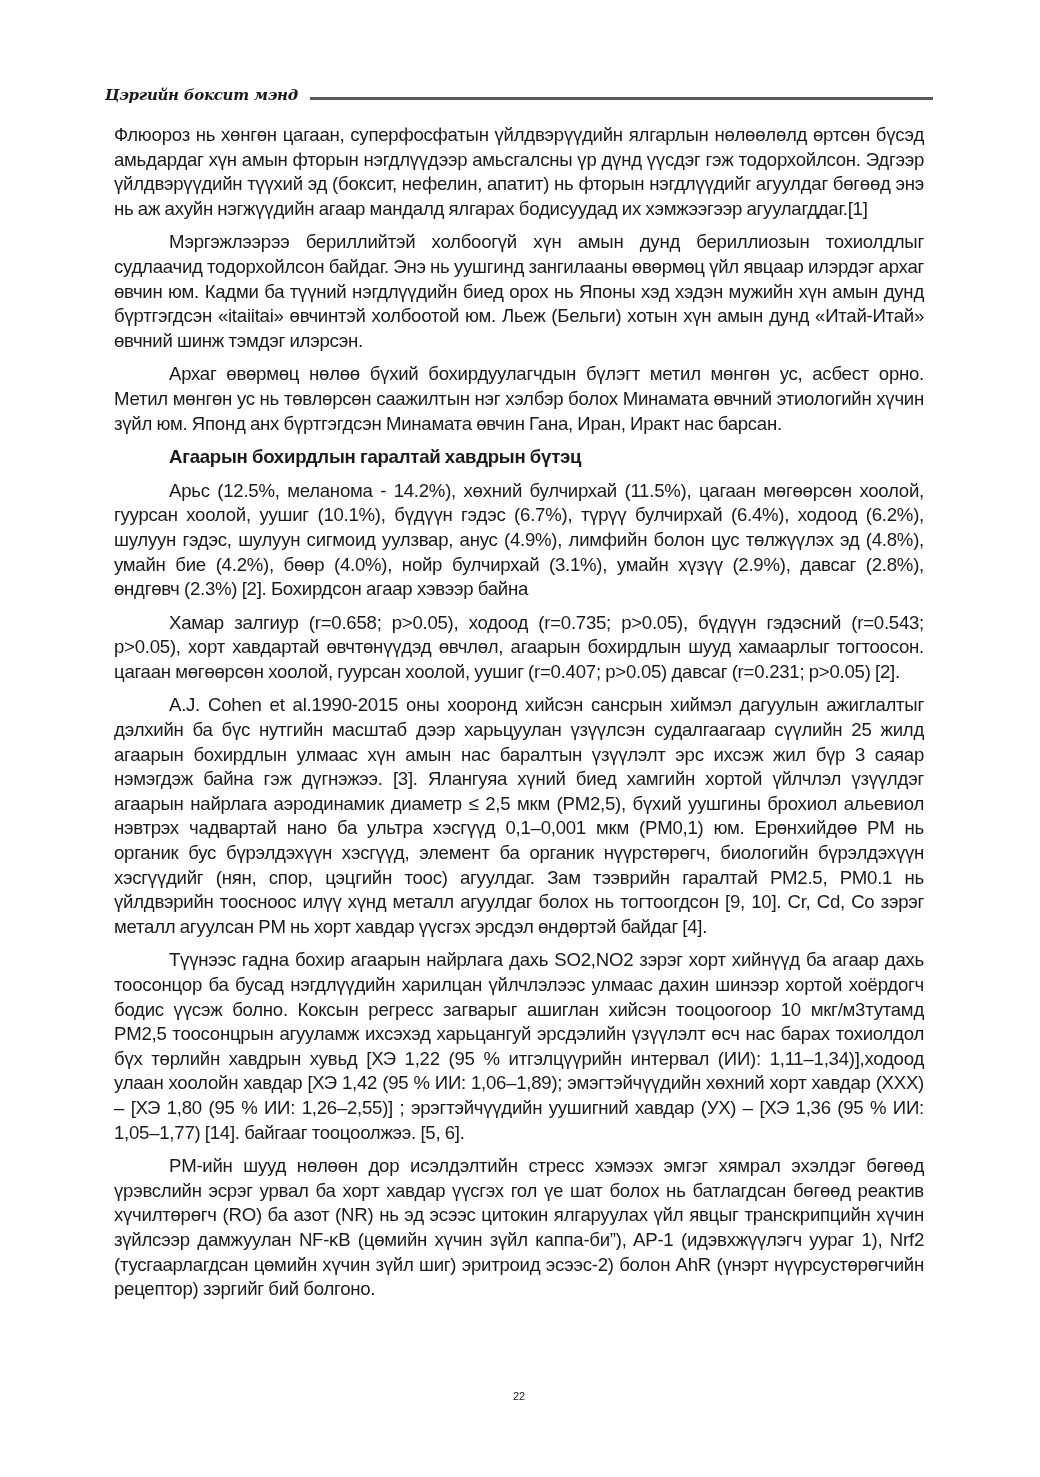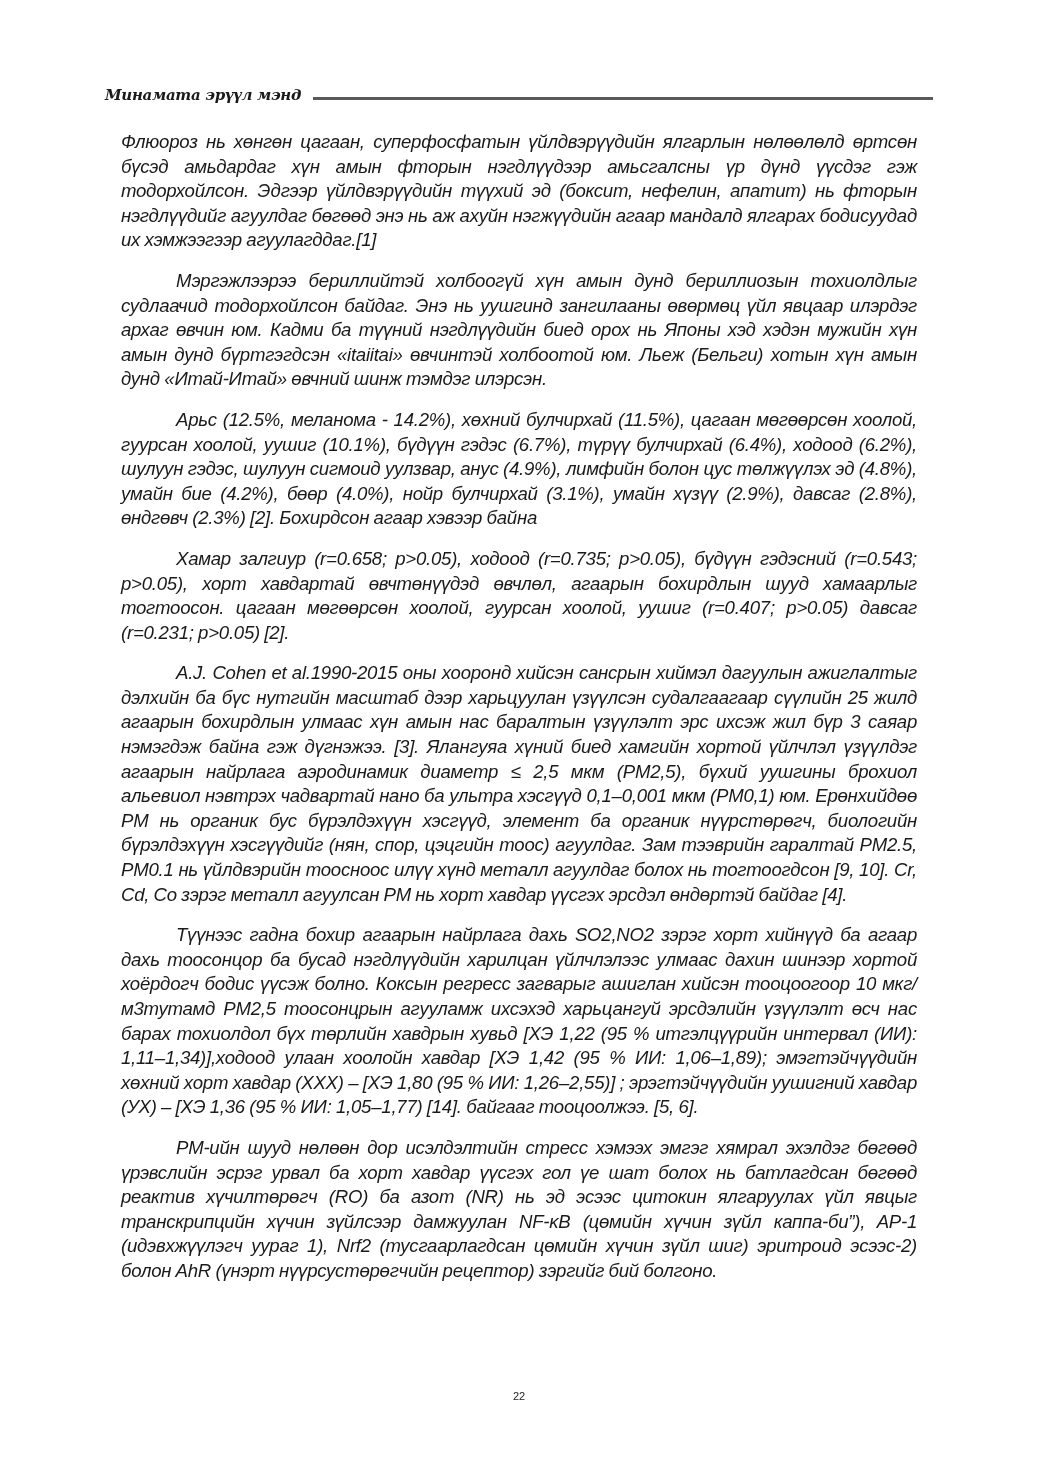--- a/index.html
+++ b/index.html
@@ -2,37 +2,39 @@
 <html><head>
 <meta charset="utf-8">
 <style>
   html, body { margin: 0; padding: 0; background: #ffffff; }
   body { width: 1040px; height: 1477px; position: relative; overflow: hidden; }
   .page { position: absolute; left: 105px; top: 0; width: 828px; }
   .header { position: absolute; left: 0; top: 84px; width: 828px; height: 22px; display: flex; align-items: center; }
   .header-title { font-family: "DejaVu Serif", serif; font-style: italic; font-weight: bold; font-size: 15px; color: #1a1a1a; white-space: nowrap; letter-spacing: -0.3px; }
   .header-rule { flex: 1; height: 3px; background: #5a5a5a; margin-left: 12px; margin-top: 6px; }
   .body { position: absolute; left: 0; top: 114px; width: 828px; font-family: "Liberation Sans", sans-serif; font-size: 18.6px; line-height: 24.6px; color: #1a1a1a; text-align: justify; letter-spacing: -0.25px; word-spacing: -0.5px; }
-  .body p { margin: 16px; font-style: italic; }
+  .body p { margin: 9px; }
   .indent { text-indent: 55px; }
   .heading { font-weight: bold; text-indent: 55px; margin: 0; text-align: left; }
   .page-number { position: absolute; left: 0; width: 828px; top: 1390px; text-align: center; font-family: "Liberation Sans", sans-serif; font-size: 11px; color: #222; }
 </style>
 </head>
 <body>
 
 <div class="page">
   <div class="header">
-    <span class="header-title">Минамата эрүүл мэнд</span>
+    <span class="header-title">Цэргийн боксит мэнд</span>
     <div class="header-rule"></div>
   </div>
 
   <div class="body">
     <p>Флюороз нь хөнгөн цагаан, суперфосфатын үйлдвэрүүдийн ялгарлын нөлөөлөлд өртсөн бүсэд амьдардаг хүн амын фторын нэгдлүүдээр амьсгалсны үр дүнд үүсдэг гэж тодорхойлсон. Эдгээр үйлдвэрүүдийн түүхий эд (боксит, нефелин, апатит) нь фторын нэгдлүүдийг агуулдаг бөгөөд энэ нь аж ахуйн нэгжүүдийн агаар мандалд ялгарах бодисуудад их хэмжээгээр агуулагддаг.[1]</p>
     <p class="indent">Мэргэжлээрээ бериллийтэй холбоогүй хүн амын дунд бериллиозын тохиолдлыг судлаачид тодорхойлсон байдаг. Энэ нь уушгинд зангилааны өвөрмөц үйл явцаар илэрдэг архаг өвчин юм. Кадми ба түүний нэгдлүүдийн биед орох нь Японы хэд хэдэн мужийн хүн амын дунд бүртгэгдсэн «itaiitai» өвчинтэй холбоотой юм. Льеж (Бельги) хотын хүн амын дунд «Итай-Итай» өвчний шинж тэмдэг илэрсэн.</p>
+    <p class="indent">Архаг өвөрмөц нөлөө бүхий бохирдуулагчдын бүлэгт метил мөнгөн ус, асбест орно. Метил мөнгөн ус нь төвлөрсөн саажилтын нэг хэлбэр болох Минамата өвчний этиологийн хүчин зүйл юм. Японд анх бүртгэгдсэн Минамата өвчин Гана, Иран, Иракт нас барсан.</p>
+    <p class="heading">Агаарын бохирдлын гаралтай хавдрын бүтэц</p>
     <p class="indent">Арьс (12.5%, меланома - 14.2%), хөхний булчирхай (11.5%), цагаан мөгөөрсөн хоолой, гуурсан хоолой, уушиг (10.1%), бүдүүн гэдэс (6.7%), түрүү булчирхай (6.4%), ходоод (6.2%), шулуун гэдэс, шулуун сигмоид уулзвар, анус (4.9%), лимфийн болон цус төлжүүлэх эд (4.8%), умайн бие (4.2%), бөөр (4.0%), нойр булчирхай (3.1%), умайн хүзүү (2.9%), давсаг (2.8%), өндгөвч (2.3%) [2]. Бохирдсон агаар хэвээр байна</p>
     <p class="indent">Хамар залгиур (r=0.658; p&gt;0.05), ходоод (r=0.735; p&gt;0.05), бүдүүн гэдэсний (r=0.543; p&gt;0.05), хорт хавдартай өвчтөнүүдэд өвчлөл, агаарын бохирдлын шууд хамаарлыг тогтоосон. цагаан мөгөөрсөн хоолой, гуурсан хоолой, уушиг (r=0.407; p&gt;0.05) давсаг (r=0.231; p&gt;0.05) [2].</p>
     <p class="indent">A.J. Cohen et al.1990-2015 оны хооронд хийсэн сансрын хиймэл дагуулын ажиглалтыг дэлхийн  ба бүс нутгийн масштаб дээр харьцуулан үзүүлсэн судалгаагаар сүүлийн 25 жилд агаарын бохирдлын улмаас хүн амын нас баралтын үзүүлэлт эрс ихсэж жил бүр 3 саяар нэмэгдэж байна гэж дүгнэжээ. [3]. Ялангуяа хүний биед хамгийн хортой үйлчлэл үзүүлдэг  агаарын найрлага аэродинамик диаметр ≤ 2,5 мкм (PM2,5), бүхий  уушгины брохиол альевиол нэвтрэх чадвартай нано ба  ультра хэсгүүд 0,1–0,001 мкм (PM0,1) юм. Ерөнхийдөө PM нь органик бус бүрэлдэхүүн хэсгүүд, элемент ба органик нүүрстөрөгч, биологийн бүрэлдэхүүн хэсгүүдийг (нян, спор, цэцгийн тоос) агуулдаг. Зам тээврийн гаралтай PM2.5, PM0.1 нь үйлдвэрийн тоосноос илүү хүнд металл агуулдаг болох нь тогтоогдсон [9, 10]. Cr, Cd, Co зэрэг металл агуулсан PM нь хорт хавдар үүсгэх эрсдэл өндөртэй байдаг [4].</p>
     <p class="indent">Түүнээс гадна бохир агаарын найрлага дахь SO2,NO2 зэрэг хорт хийнүүд ба агаар дахь тоосонцор ба бусад нэгдлүүдийн харилцан үйлчлэлээс улмаас дахин шинээр хортой хоёрдогч бодис үүсэж болно. Коксын регресс загварыг ашиглан хийсэн тооцоогоор 10 мкг/м3тутамд PM2,5  тоосонцрын агууламж ихсэхэд харьцангуй эрсдэлийн үзүүлэлт өсч нас барах тохиолдол бүх төрлийн хавдрын хувьд  [ХЭ 1,22 (95 % итгэлцүүрийн интервал (ИИ): 1,11–1,34)],ходоод улаан хоолойн хавдар  [ХЭ 1,42 (95 % ИИ: 1,06–1,89);  эмэгтэйчүүдийн хөхний хорт хавдар (ХХХ) – [ХЭ 1,80 (95 % ИИ: 1,26–2,55)] ;  эрэгтэйчүүдийн уушигний хавдар (УХ)  – [ХЭ 1,36 (95 % ИИ: 1,05–1,77) [14]. байгааг тооцоолжээ. [5, 6].</p>
     <p class="indent">PM-ийн шууд нөлөөн дор исэлдэлтийн стресс хэмээх эмгэг хямрал эхэлдэг бөгөөд  үрэвслийн эсрэг урвал ба хорт хавдар үүсгэх гол үе шат болох нь батлагдсан бөгөөд реактив хүчилтөрөгч (RO) ба азот (NR) нь эд эсээс цитокин ялгаруулах үйл явцыг  транскрипцийн хүчин зүйлсээр дамжуулан NF-κB (цөмийн хүчин зүйл каппа-би”), AP-1 (идэвхжүүлэгч уураг 1), Nrf2 (тусгаарлагдсан цөмийн хүчин зүйл шиг) эритроид эсээс-2) болон AhR (үнэрт нүүрсустөрөгчийн рецептор) зэргийг бий болгоно.</p>
   </div>
 
   <div class="page-number">22</div>
 </div>
 

